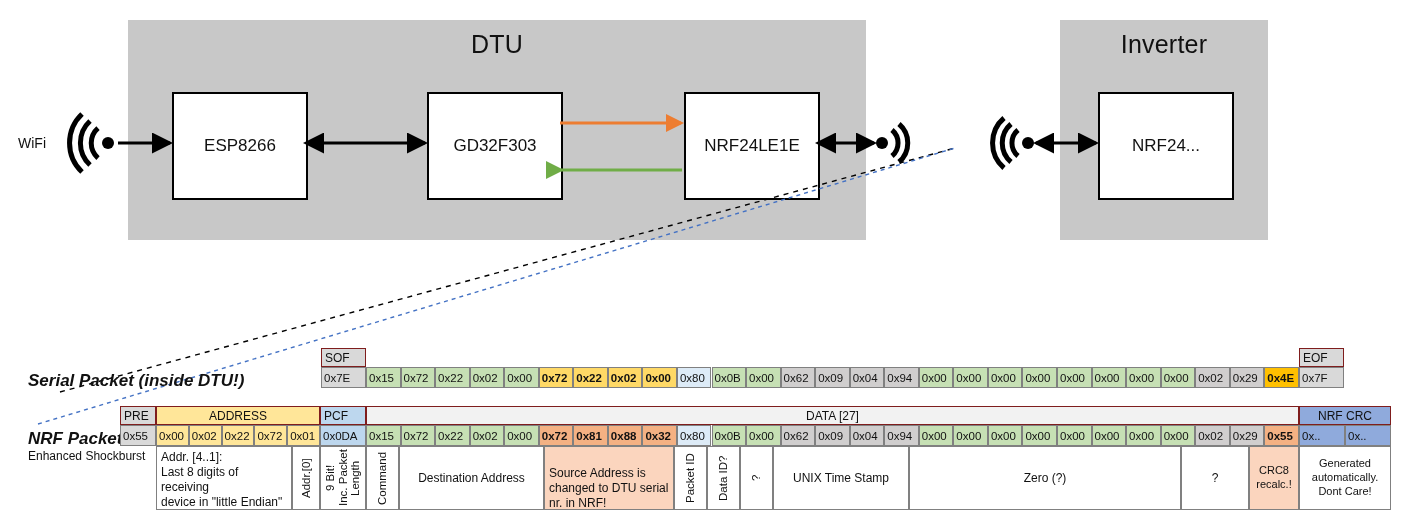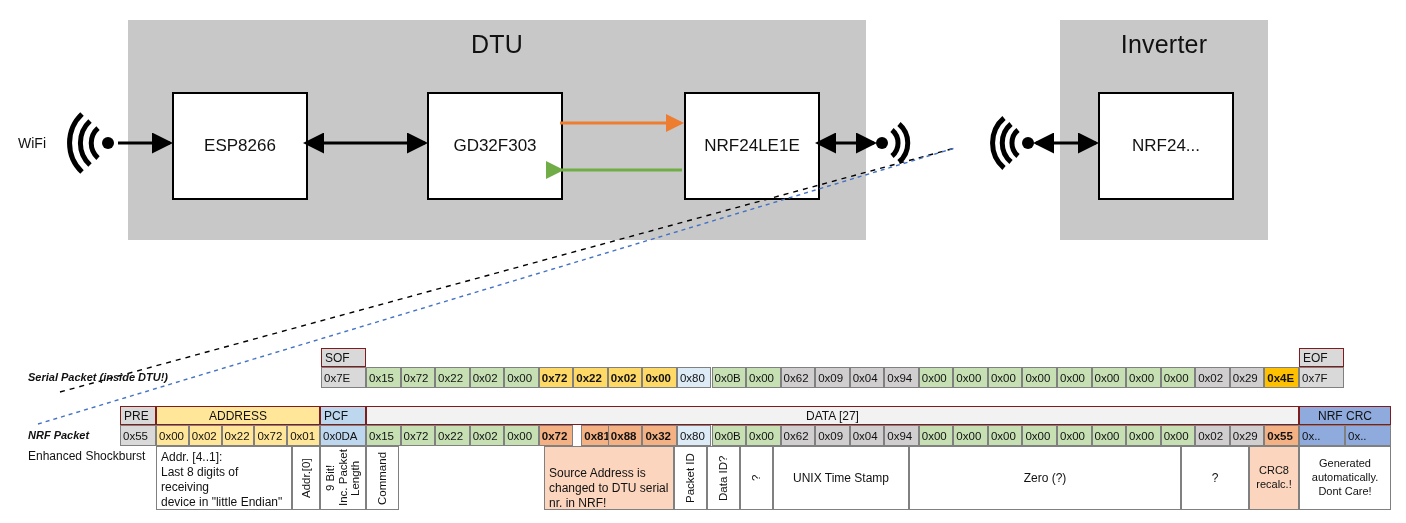--- a/index.html
+++ b/index.html
@@ -36,21 +36,21 @@
   .wifi-label{
     position:absolute;
     font-size:14px;
     color:#111;
   }
   svg.overlay{position:absolute;left:0;top:0;width:1406px;height:523px;pointer-events:none;}
 
   
   .row-label{
     position:absolute;
-    font-size:11px;
+    font-size:17px;
     font-weight:bold;
     font-style:italic;
     color:#111;
     white-space:nowrap;
   }
   .row-sublabel{
     position:absolute;
     font-size:12px;
     color:#111;
     white-space:nowrap;
@@ -234,21 +234,21 @@
 
   <div class="hdr center" style="left:366px;top:406px;width:933px;height:19px;background:#F2F2F2;">DATA [27]</div>
 
   <div id="nrf-bytes">
       <div class="cell" style="left: 366px; top: 425px; width: 34.55px; height: 21px; background: rgb(198, 224, 180);">0x15</div>
       <div class="cell" style="left: 400.55px; top: 425px; width: 34.55px; height: 21px; background: rgb(198, 224, 180);">0x72</div>
       <div class="cell" style="left: 435.1px; top: 425px; width: 34.55px; height: 21px; background: rgb(198, 224, 180);">0x22</div>
       <div class="cell" style="left: 469.65px; top: 425px; width: 34.55px; height: 21px; background: rgb(198, 224, 180);">0x02</div>
       <div class="cell" style="left: 504.2px; top: 425px; width: 34.55px; height: 21px; background: rgb(198, 224, 180);">0x00</div>
       <div class="cell bold" style="left: 538.75px; top: 425px; width: 34.55px; height: 21px; background: rgb(244, 177, 131);">0x72</div>
-      <div class="cell bold" style="left: 573.3px; top: 425px; width: 34.55px; height: 21px; background: rgb(244, 177, 131); margin-left: 8px;">0x81</div>
+      <div class="cell bold" style="left: 573.3px; top: 425px; width: 34.55px; height: 21px; background: rgb(244, 177, 131);">0x81</div>
       <div class="cell bold" style="left: 607.85px; top: 425px; width: 34.55px; height: 21px; background: rgb(244, 177, 131);">0x88</div>
       <div class="cell bold" style="left: 642.4px; top: 425px; width: 34.55px; height: 21px; background: rgb(244, 177, 131);">0x32</div>
       <div class="cell" style="left: 676.95px; top: 425px; width: 34.55px; height: 21px; background: rgb(221, 235, 247);">0x80</div>
       <div class="cell" style="left: 711.5px; top: 425px; width: 34.55px; height: 21px; background: rgb(198, 224, 180);">0x0B</div>
       <div class="cell" style="left: 746.05px; top: 425px; width: 34.55px; height: 21px; background: rgb(198, 224, 180);">0x00</div>
       <div class="cell" style="left: 780.6px; top: 425px; width: 34.55px; height: 21px; background: rgb(208, 206, 206);">0x62</div>
       <div class="cell" style="left: 815.15px; top: 425px; width: 34.55px; height: 21px; background: rgb(208, 206, 206);">0x09</div>
       <div class="cell" style="left: 849.7px; top: 425px; width: 34.55px; height: 21px; background: rgb(208, 206, 206);">0x04</div>
       <div class="cell" style="left: 884.25px; top: 425px; width: 34.55px; height: 21px; background: rgb(208, 206, 206);">0x94</div>
       <div class="cell" style="left: 918.8px; top: 425px; width: 34.55px; height: 21px; background: rgb(198, 224, 180);">0x00</div>
@@ -269,20 +269,21 @@
   <div class="cell" style="left:1345px;top:425px;width:46px;height:21px;background:#8FAADC;">0x..</div>
 
   <div class="desc left" style="left:156px;top:446px;width:136px;height:64px;white-space:pre-line;align-items:flex-start;padding-top:3px;">Addr. [4..1]:
 Last 8 digits of receiving
 device in "little Endian"</div>
   <div class="desc vert" style="left:292px;top:446px;width:28px;height:64px;">Addr.[0]</div>
   <div class="desc vert" style="left:320px;top:446px;width:46px;height:64px;white-space:pre-line;">9 Bit!
 Inc. Packet
 Length</div>
   <div class="desc vert" style="left:366px;top:446px;width:33px;height:64px;">Command</div>
+  <div class="desc" style="left:399px;top:446px;width:145px;height:64px;">Destination Address</div>
   <div class="desc left" style="left:544px;top:446px;width:130px;height:64px;background:#FBD5BE;white-space:pre-line;align-items:flex-start;padding-top:19px;">Source Address is
 changed to DTU serial
 nr. in NRF!</div>
   <div class="desc vert" style="left:674px;top:446px;width:33px;height:64px;">Packet ID</div>
   <div class="desc vert" style="left:707px;top:446px;width:33px;height:64px;">Data ID?</div>
   <div class="desc vert" style="left:740px;top:446px;width:33px;height:64px;">?</div>
   <div class="desc" style="left:773px;top:446px;width:136px;height:64px;">UNIX Time Stamp</div>
   <div class="desc" style="left:909px;top:446px;width:272px;height:64px;">Zero (?)</div>
   <div class="desc" style="left:1181px;top:446px;width:68px;height:64px;">?</div>
   <div class="desc" style="left:1249px;top:446px;width:50px;height:64px;background:#FBD5BE;font-size:11px;">CRC8 recalc.!</div>

